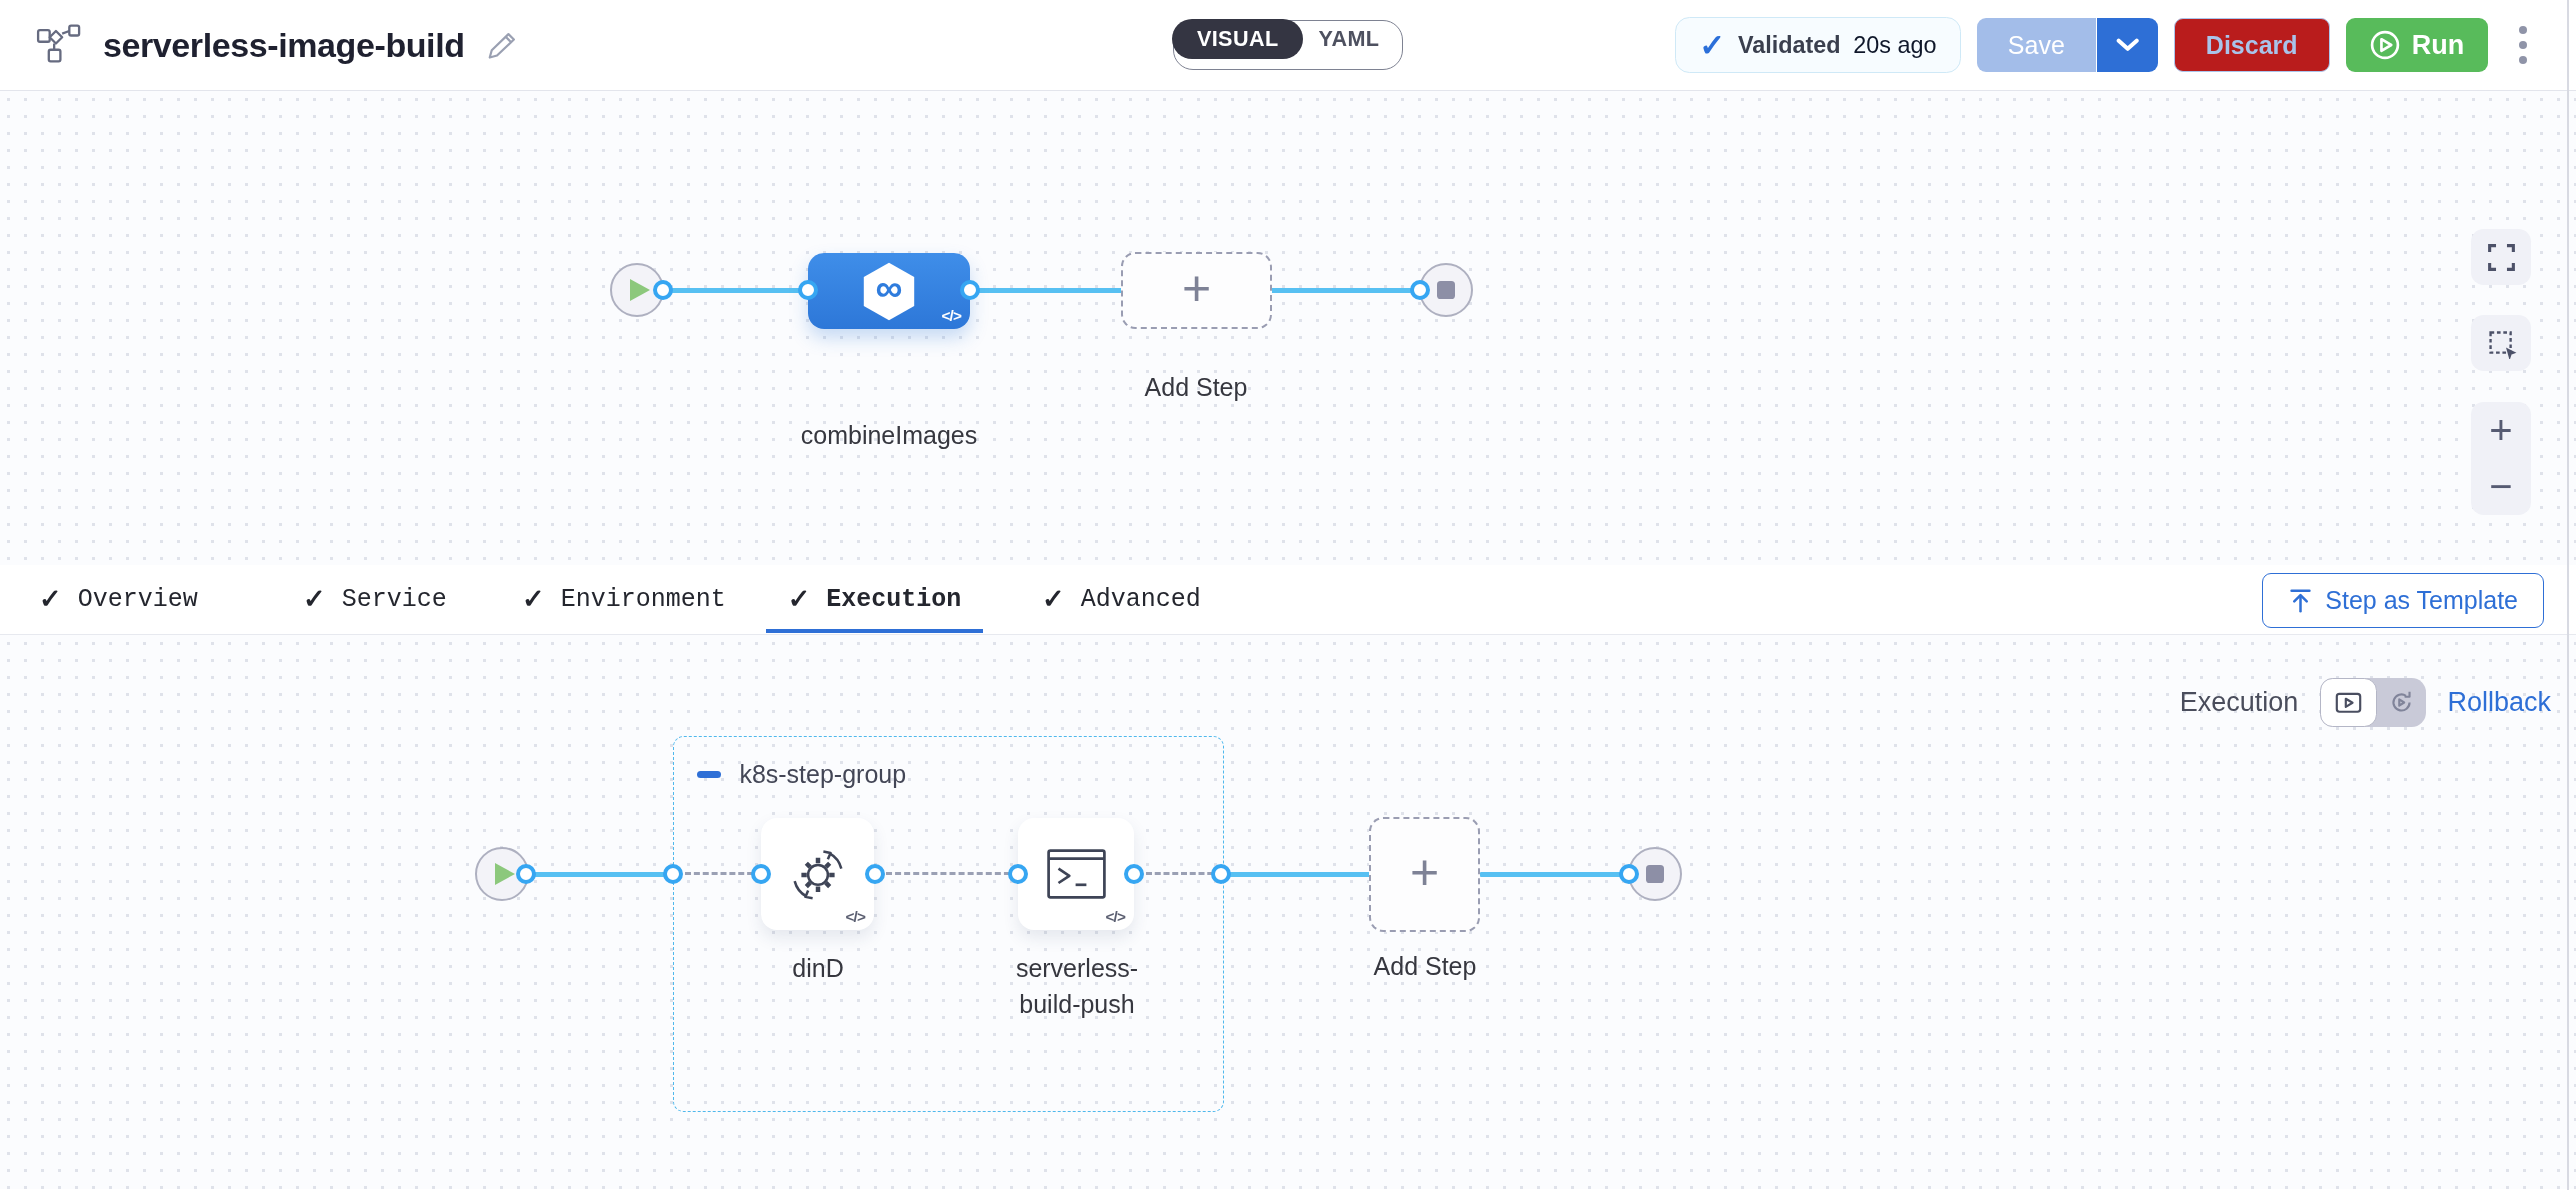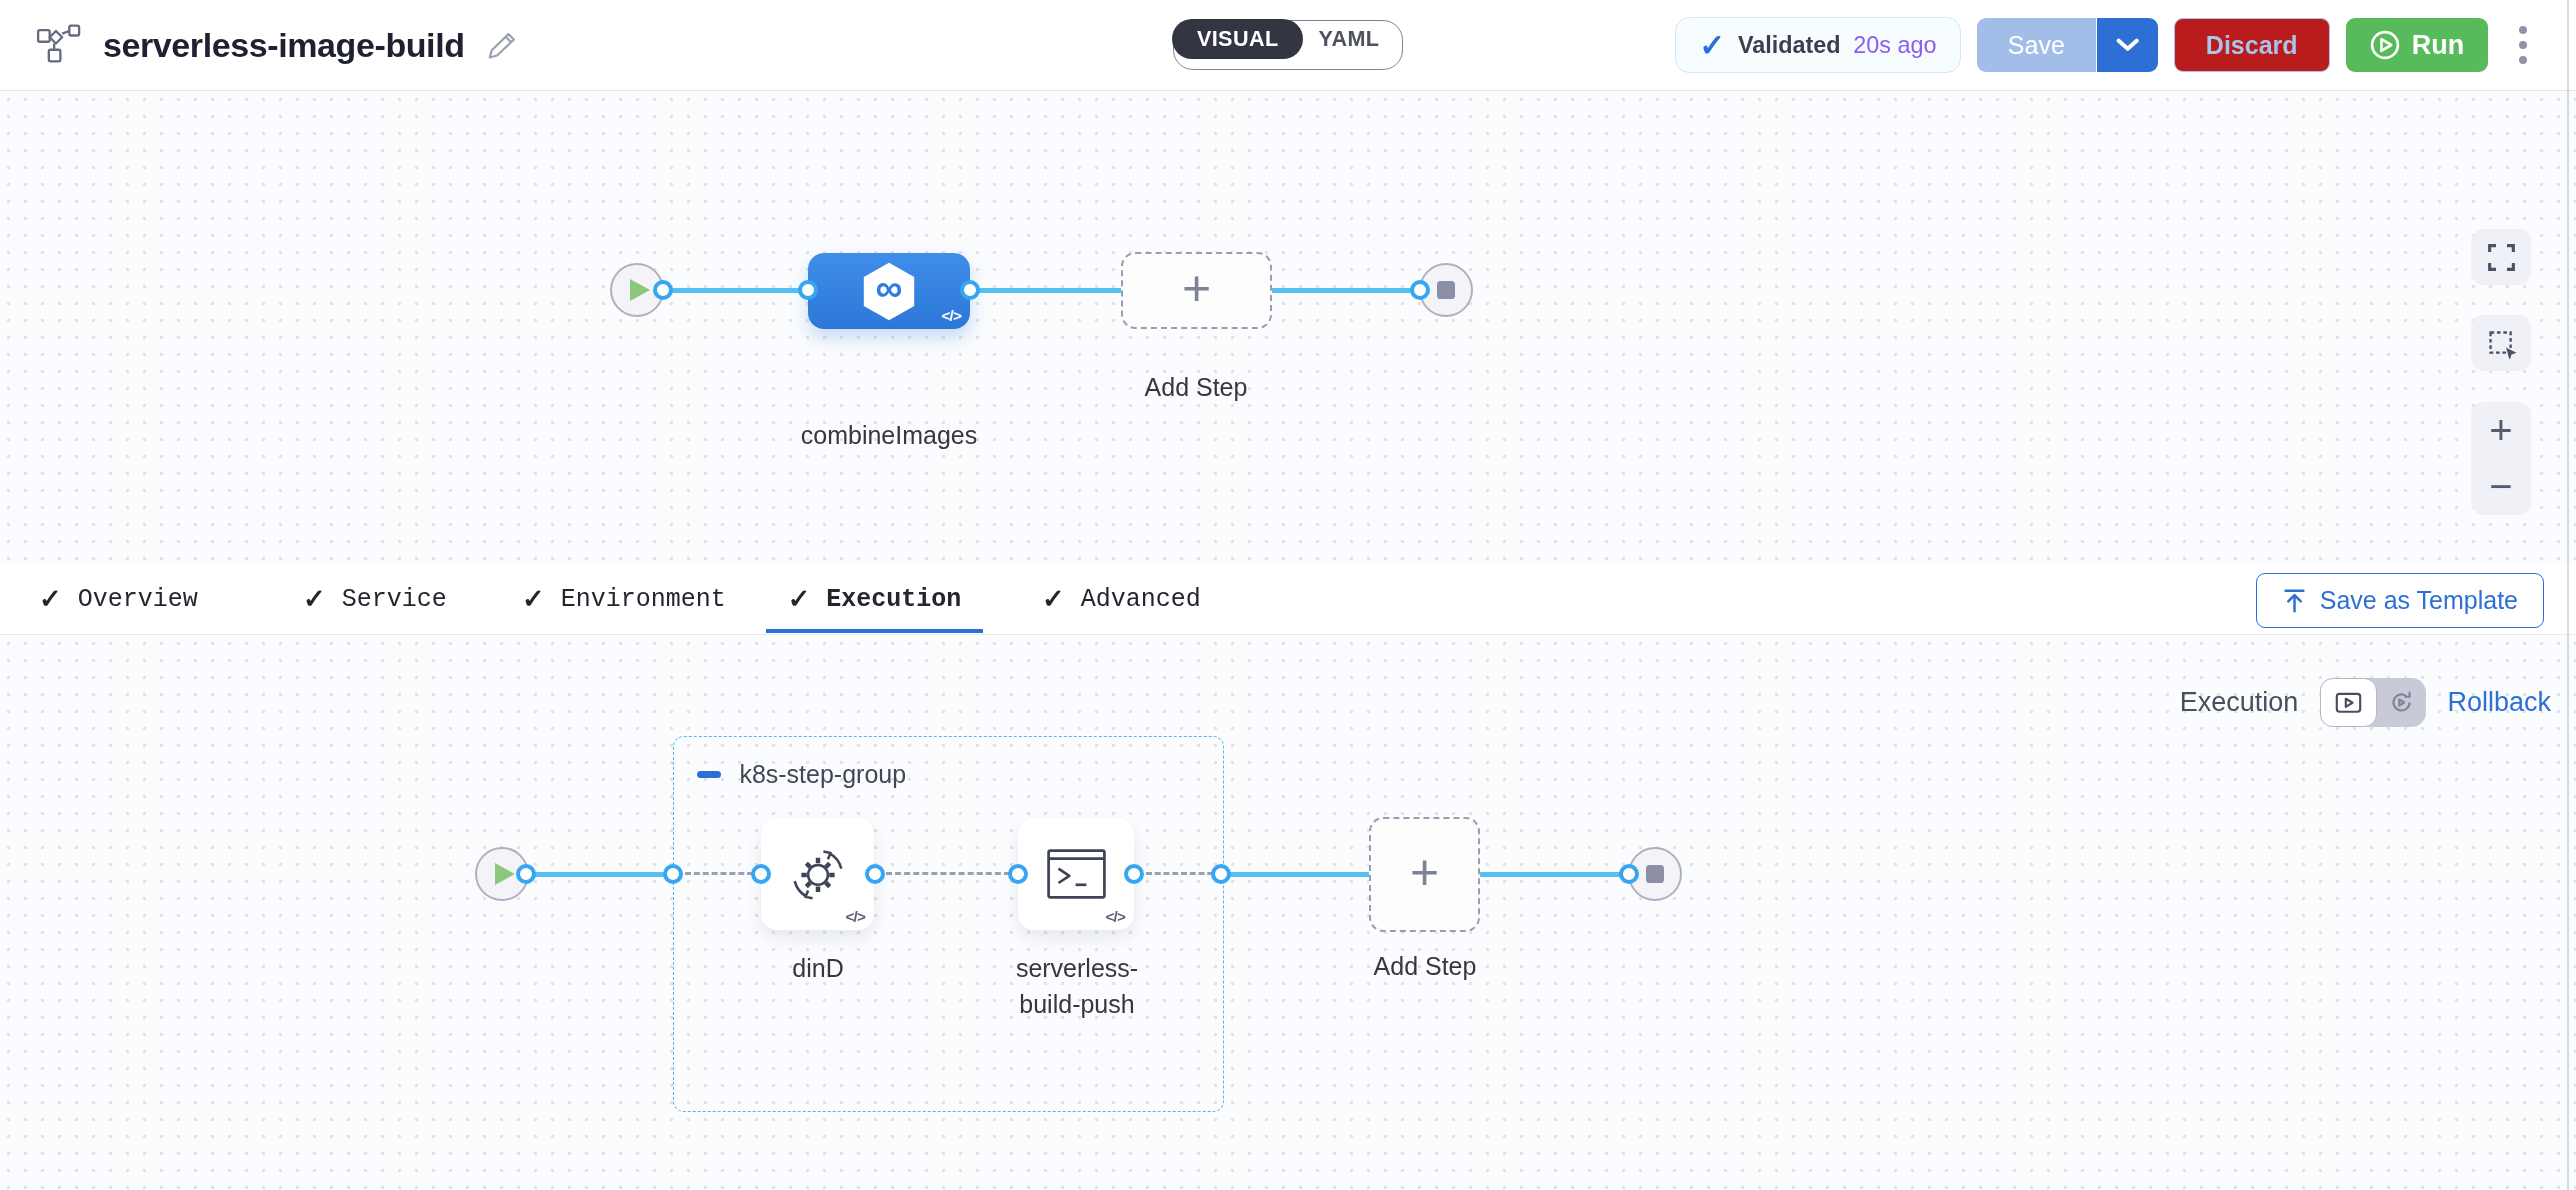--- a/index.html
+++ b/index.html
@@ -20,21 +20,21 @@
     border-radius:20px; color:#ffffff; font-size:21.6px; font-weight:bold; letter-spacing:0.4px;
     display:flex; align-items:center; justify-content:center; z-index:2; }
   .mode-yaml { position:absolute; right:0; top:0; width:106px; height:36px; color:#4e5160;
     font-size:21.6px; font-weight:bold; letter-spacing:0.4px; display:flex; align-items:center; justify-content:center; }
 
   .header-right { position:absolute; right:40px; top:0; height:100%; display:flex; align-items:center; gap:16px; }
   .validated-badge { height:56px; padding:0 23.4px; border:1.8px solid #cfe9f7; background:#f7fcff;
     border-radius:14.4px; display:flex; align-items:center; gap:12.6px; }
   .validated-check { color:#2b6fd9; font-size:31px; font-weight:bold; line-height:1; }
   .validated-text { font-size:23.4px; font-weight:bold; color:#3a3f4e; }
-  .validated-time { font-size:23.4px; color:#8b5cf6; }
+  .validated-time { font-size:23.4px; color:#0f172a; }
 
   .save-split { display:flex; height:54px; border-radius:9px; overflow:hidden; }
   .save-main { width:120px; background:#a3bde9; color:#ffffff; font-size:25px; font-weight:normal;
     display:flex; align-items:center; justify-content:center; border-right:1.8px solid #ffffff; }
   .save-caret { width:61px; background:#2e6fd6; display:flex; align-items:center; justify-content:center; }
 
   .discard-btn { height:54px; padding:0 31px; background:#b91c1c; border:1.8px solid #abc5ec; border-radius:9px;
     color:#a9c3ea; font-size:25px; font-weight:bold; display:flex; align-items:center; justify-content:center; }
 
   .run-btn { height:54px; padding:0 23.4px; background:#58bb5b; border-radius:9px; color:#ffffff;
@@ -259,21 +259,21 @@
       <span class="tab-check">✓</span>
       <span class="tab-label">Advanced</span>
     </div>
 
     <div class="save-template-btn">
       <svg width="25" height="27" viewBox="0 0 28 30" fill="none" stroke="#2e6fd6" stroke-width="2.8" stroke-linecap="round" stroke-linejoin="round">
         <path d="M4 4 H24"></path>
           <path d="M14 27 V10"></path>
           <path d="M7 16 l7 -7 7 7"></path>
       </svg>
-      <span>Save as Template</span>
+      <span>Step as Template</span>
     </div>
   </div>
 
   <div class="canvas canvas2">
 
     <div class="mode-row">
       <span class="mode-exec-label">Execution</span>
       <div class="exec-toggle">
         <div class="exec-toggle-on">
           <svg width="27" height="21.6" viewBox="0 0 30 24" fill="none" stroke="#4a4e60" stroke-width="2.4">

